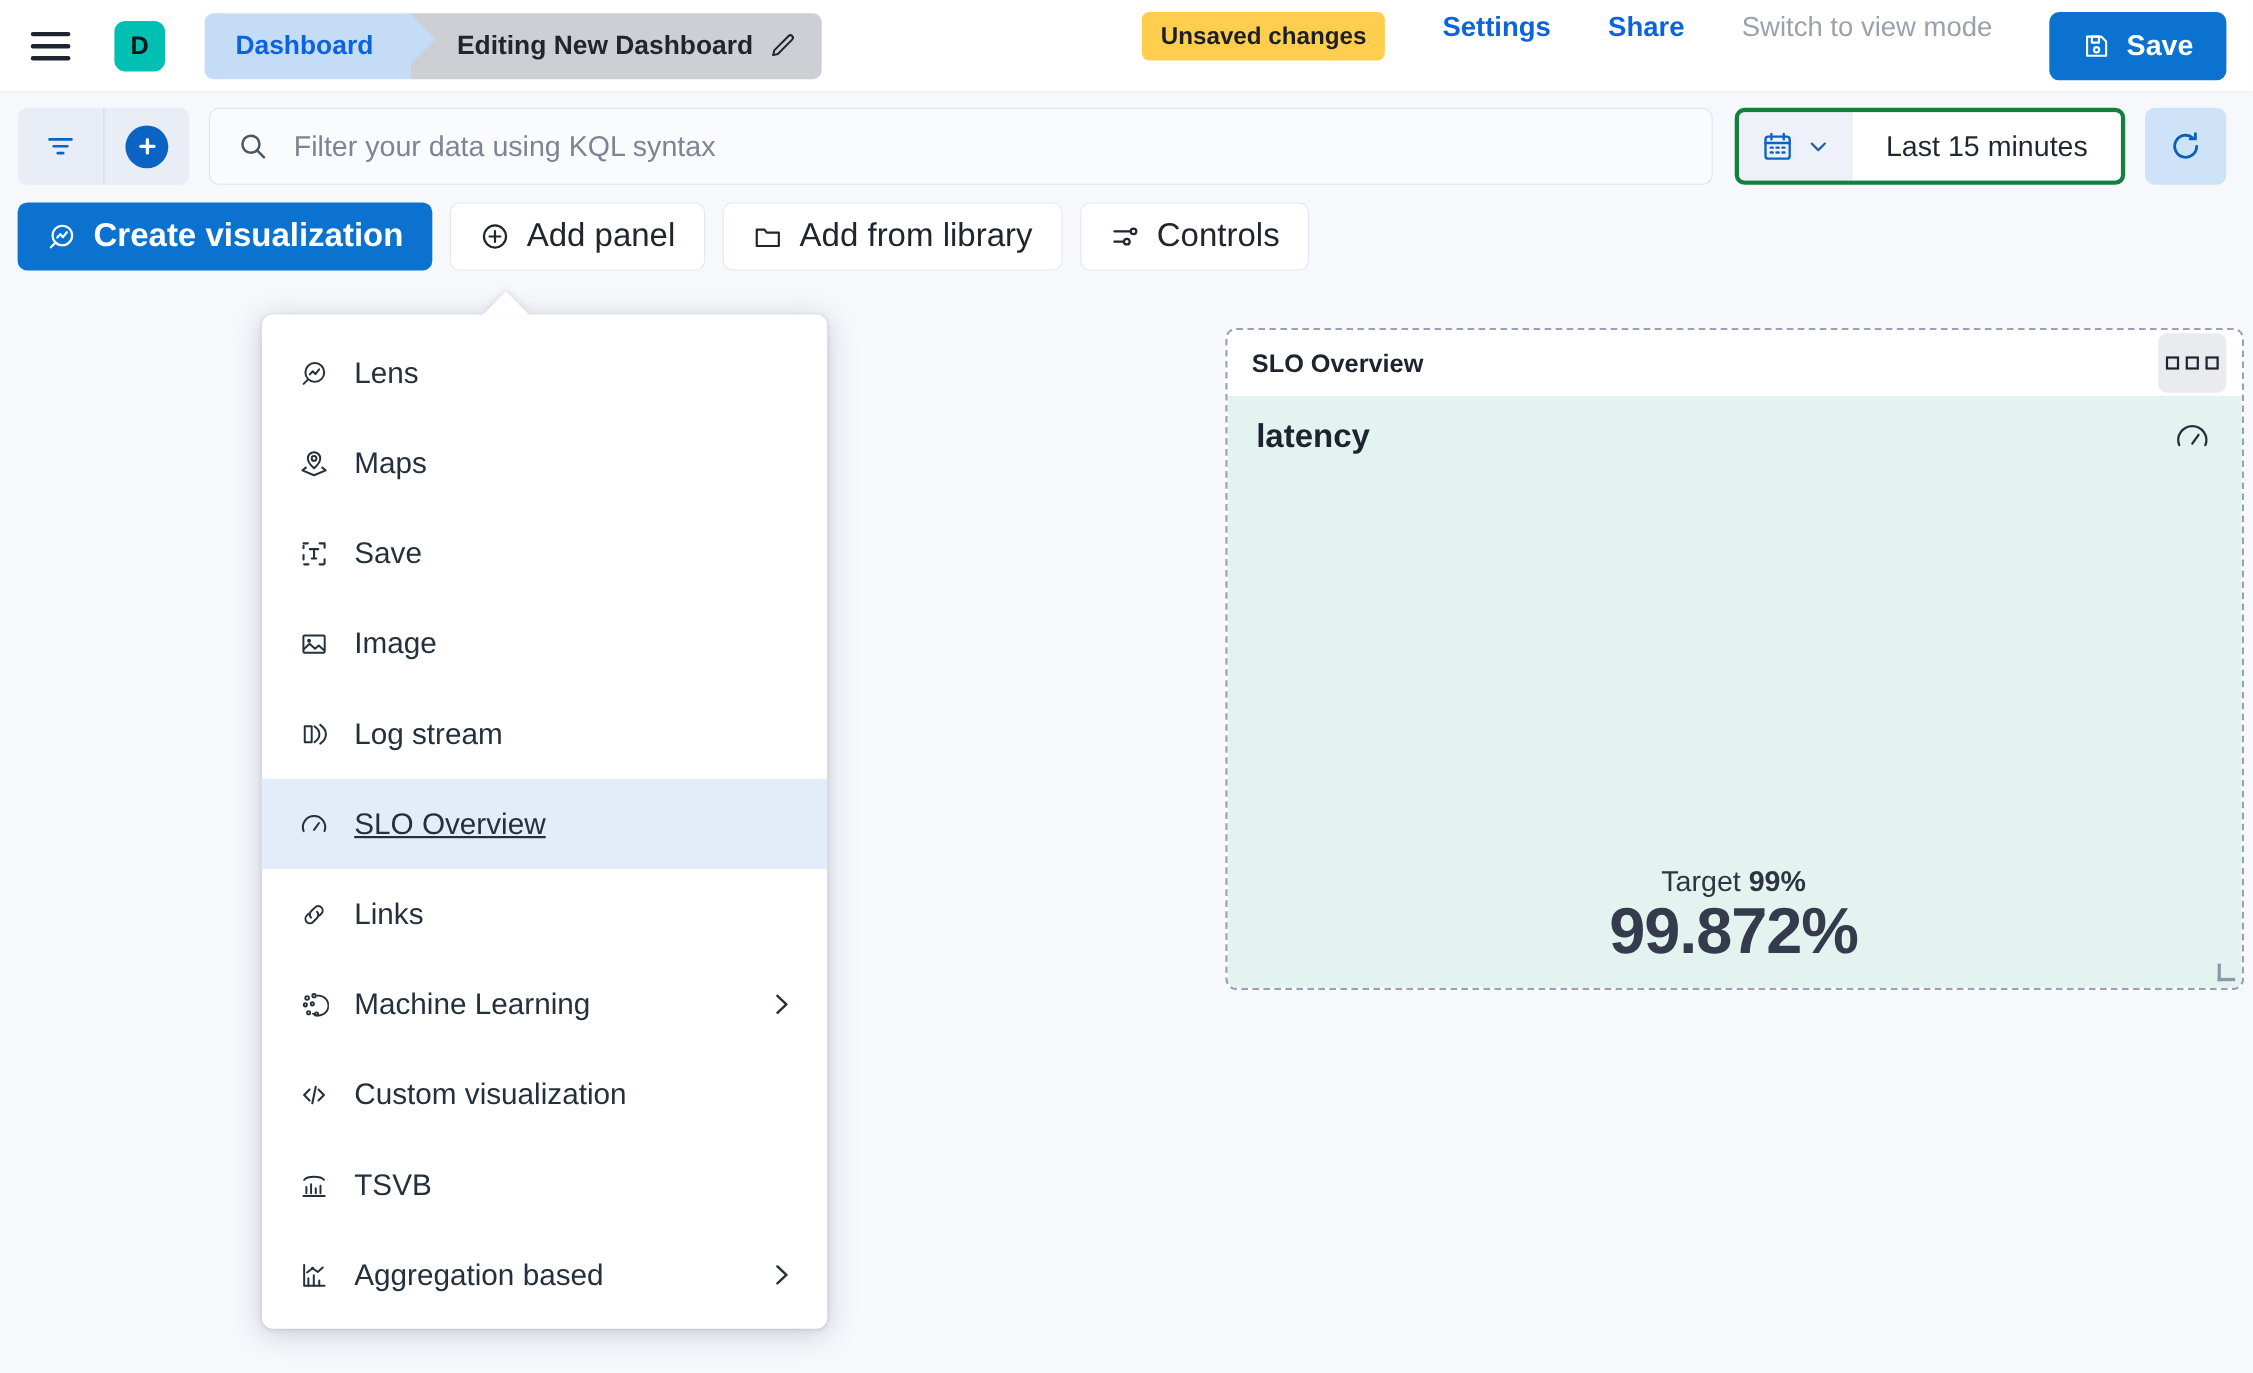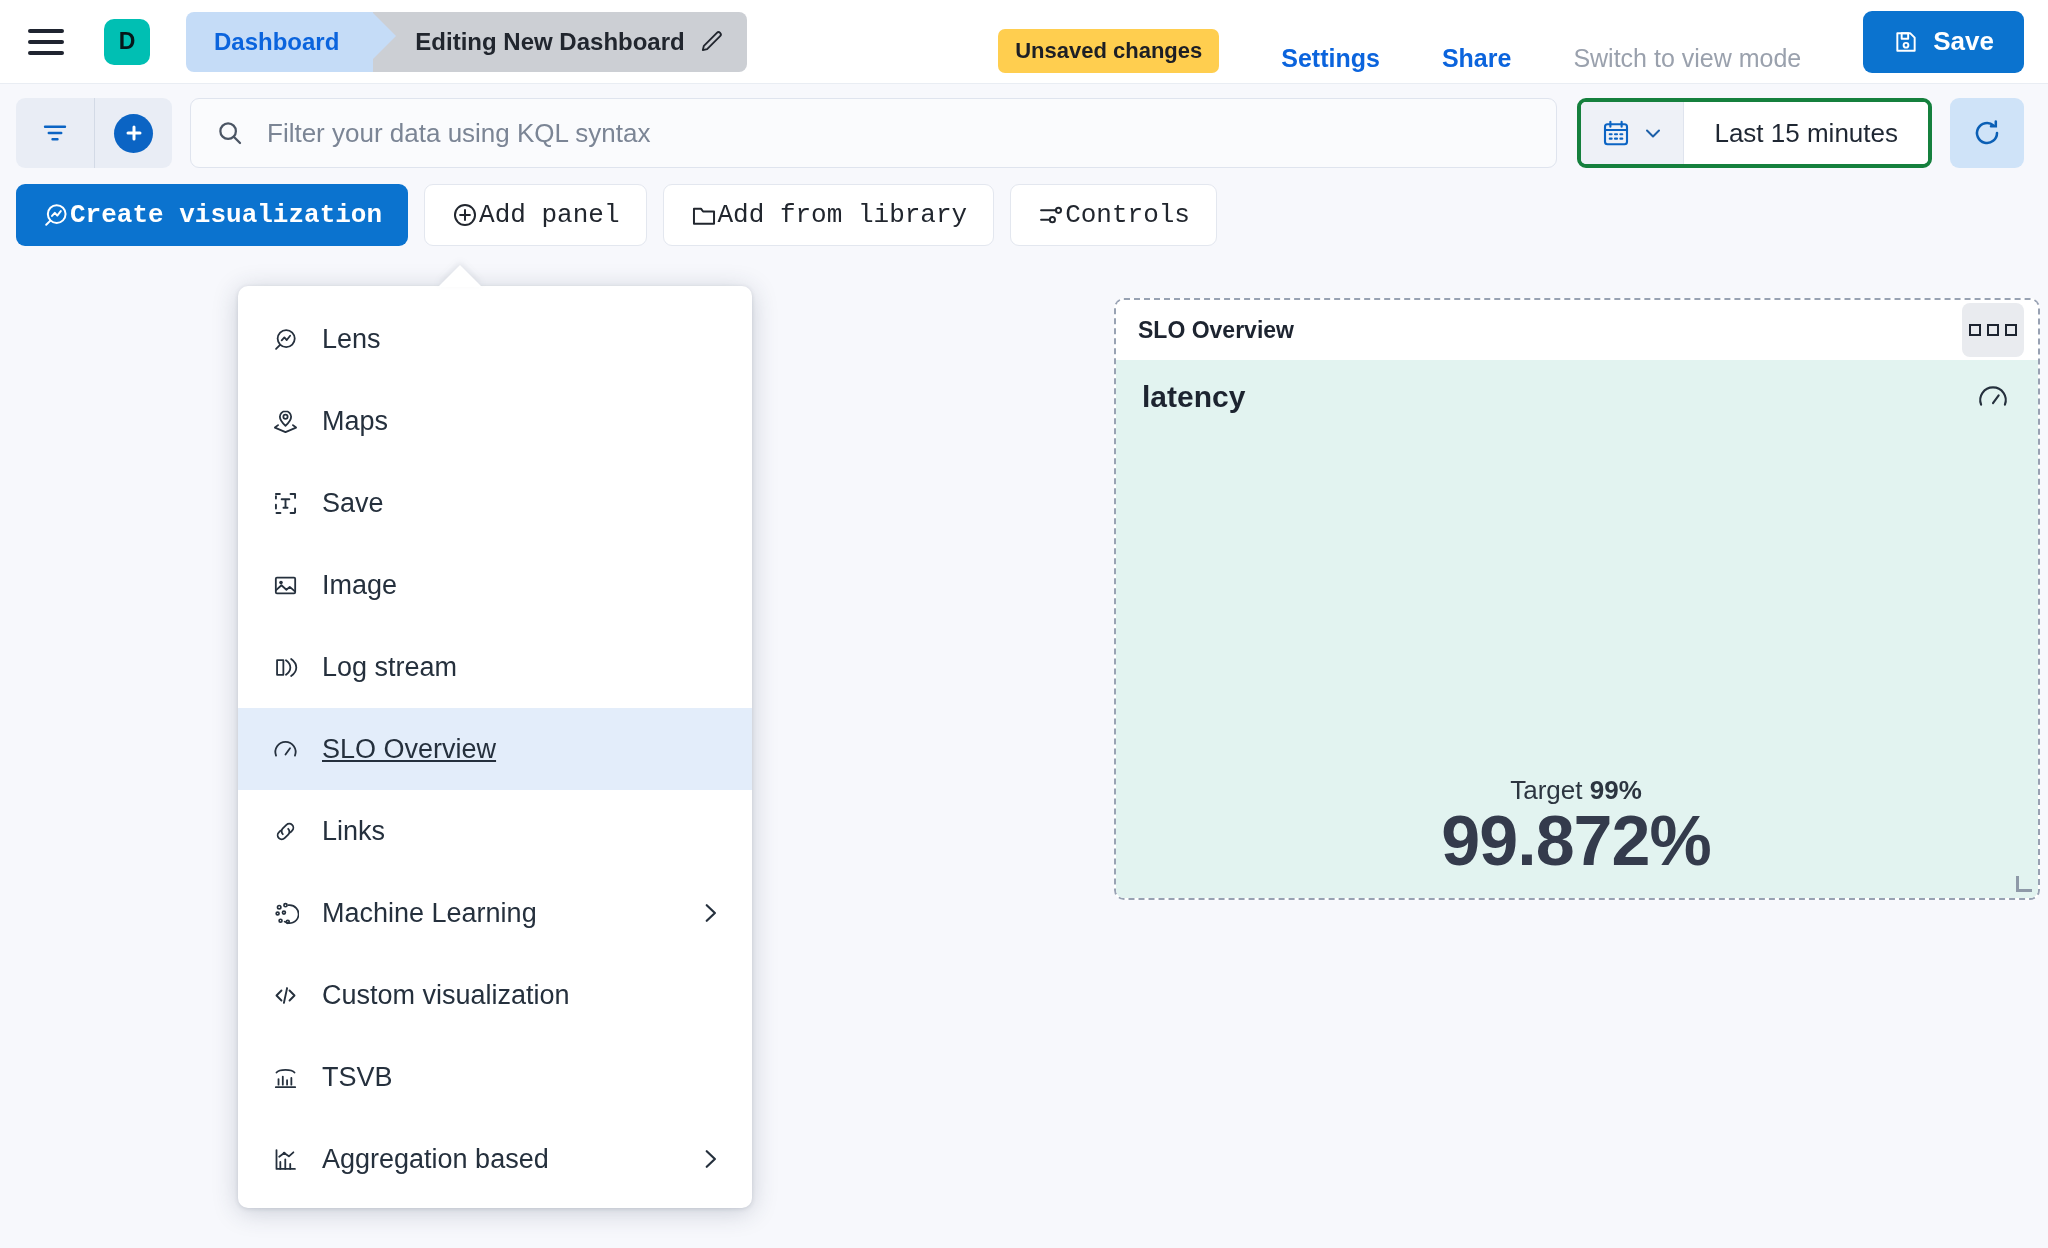--- a/index.html
+++ b/index.html
@@ -77,22 +77,22 @@
     color: #21262e;
     font-weight: 600;
     border-radius: 0 8px 8px 0;
     padding-left: 42px;
     padding-right: 22px;
     gap: 14px;
   }
   .pencil-icon { display: flex; align-items: center; }
   .header-actions {
     margin-left: auto;
-    display: flex; align-items: flex-end;
-    gap: 16px;
+    display: flex; align-items: flex-start;
+    gap: 6px;
   }
   .badge-unsaved {
     background: #ffce4f;
     color: #1d1f25;
     font-size: 22px;
     font-weight: 700;
     padding: 9px 17px;
     border-radius: 7px;
     white-space: nowrap;
     cursor: default;
@@ -208,24 +208,24 @@
   
   .toolbar {
     padding: 16px 24px 18px 16px;
     display: flex; align-items: center; gap: 16px;
     position: relative;
     z-index: 30;
   }
   .tb-btn {
     height: 62px;
     border-radius: 9px;
-    display: flex; align-items: center; 
+    display: flex; align-items: center; gap: 15px;
     padding: 0 26px;
-    font-size: 26px;
-    font-family: Liberation Mono, monospace;
+    font-size: 30px;
+    font-family: Liberation Sans, sans-serif;
     cursor: pointer;
     white-space: nowrap;
   }
   .tb-primary {
     background: #0b73cf; color: #fff; border: none; font-weight: 700;
   }
   .tb-ghost {
     background: #ffffff; color: #21262e;
     border: 1px solid #e3e7ef;
     font-weight: 400;
@@ -324,21 +324,21 @@
   .slo-gauge { margin-left: auto; }
   .slo-bottom {
     margin-top: auto;
     text-align: center;
   }
   .slo-target {
     font-size: 26px; color: #2c3540;
   }
   .slo-target b { font-weight: 700; }
   .slo-value {
-    font-size: 70px; font-weight: 700; color: #343b4c;
+    font-size: 59px; font-weight: 700; color: #343b4c;
     line-height: 1.0;
     letter-spacing: -1px;
   }
   .resize-handle {
     position: absolute;
     right: 6px; bottom: 6px;
     width: 16px; height: 16px;
     border-left: 3px solid #8e99a8;
     border-bottom: 3px solid #8e99a8;
     cursor: nwse-resize;

